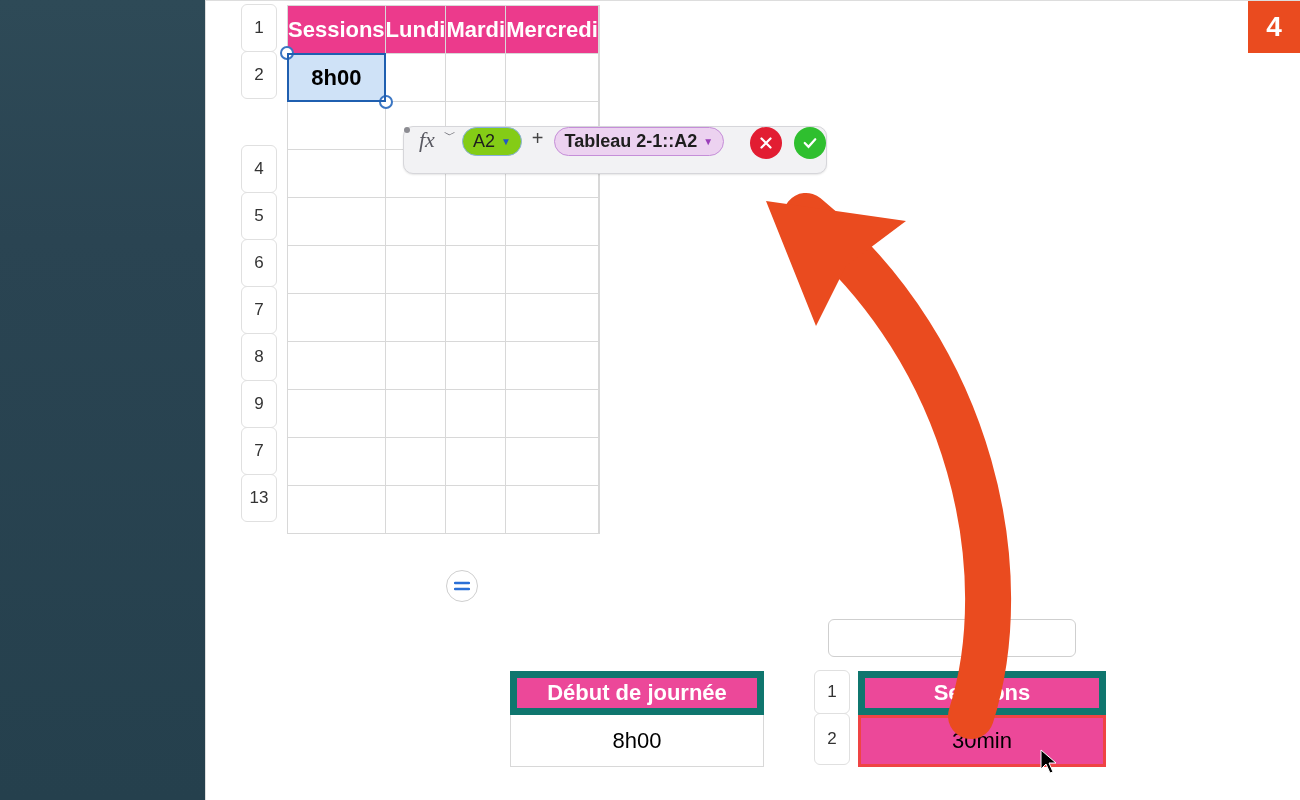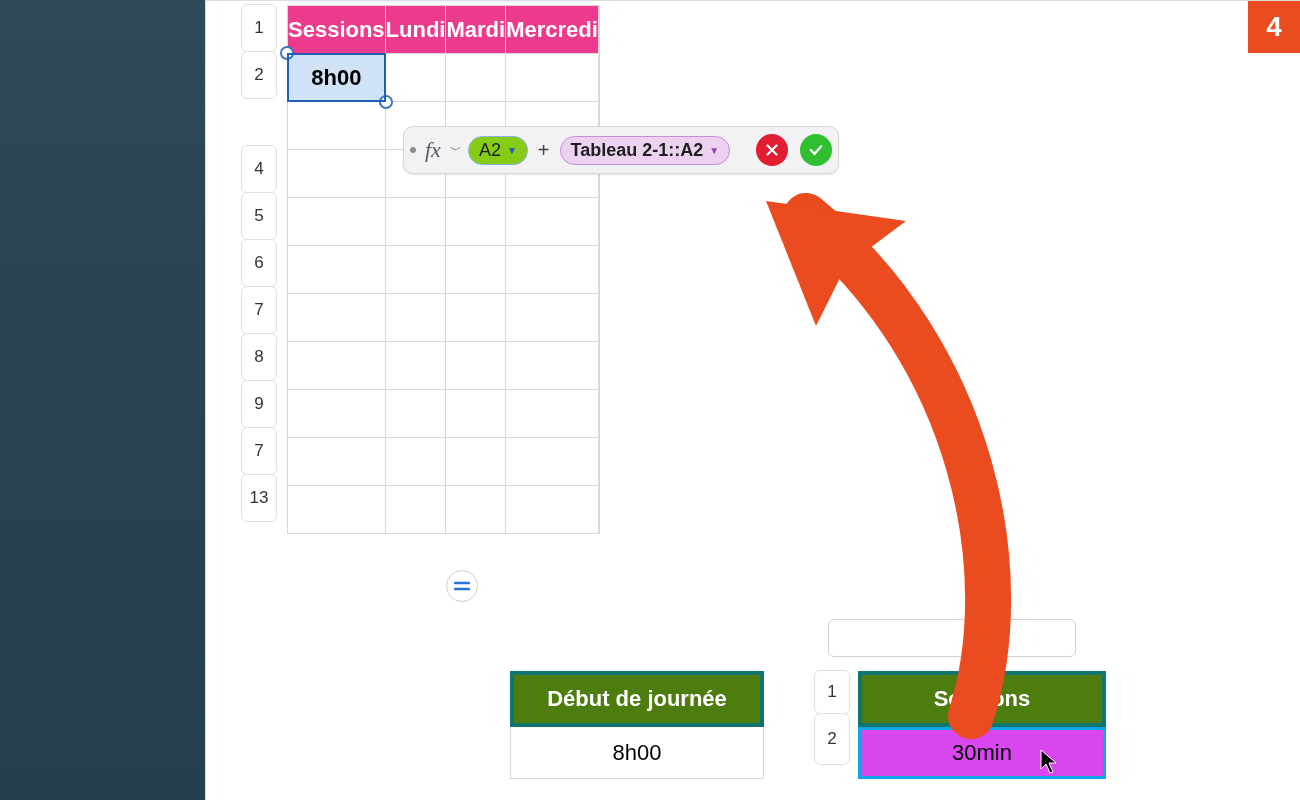--- a/index.html
+++ b/index.html
@@ -22,21 +22,21 @@
   .colD { width: 220px; }
   .colE { width: 60px; }
 
   .sel-cell { background: #cfe2f7; position: relative; }
   .sel-cell::after { content: ""; position: absolute; inset: -1px; border: 2px solid #1f5fb0; pointer-events: none; }
   .sel-handle { width: 14px; height: 14px; border: 2px solid #3b76c3; background:#fff; border-radius: 50%; position: absolute; }
 
   .formula-bar {
     position: absolute; left: 197px; top: 125px; height: 48px;
     background: #f2f2f4; border: 1px solid #d6d6da; border-radius: 10px;
-    display: flex; align-items: center; padding: 0 6px; gap: 6px;
+    display: flex; align-items: flex-start; padding: 0 0; gap: 6px;
     box-shadow: 0 1px 2px rgba(0,0,0,0.1);
   }
   .fx-dot { width: 6px; height: 6px; border-radius: 50%; background:#8c8c92; }
   .fx-lbl { font-style: italic; font-family: "Times New Roman", serif; font-size: 22px; color:#5a5a62; padding: 0 3px;}
   .fx-caret { color:#5c5c64; font-size:12px; }
   .chip { display:inline-flex; align-items:center; border-radius: 16px; padding: 3px 10px; font-size: 18px; gap:6px; }
   .chip-blue { background:#84cc16; border:1px solid #88b0de; color:#1e1e1e; }
   .chip-purple { background:#ecd2f0; border:1px solid #c58ed8; color:#1e1e1e;font-weight:bold; }
   .plus { font-size:20px; color:#444; padding:0 4px; }
   .tri { font-size:10px; }
@@ -48,29 +48,29 @@
   .circ-btn svg { width:18px; height:18px; }
 
   .round-small {
     width: 32px; height: 32px; border: 1px solid #cfcfcf; border-radius: 50%;
     display: flex; align-items:center; justify-content:center; color:#2a6fd6;
     position:absolute;
   }
   .eq-icon { left: 240px; top: 569px; }
 
   .mini-col { position:absolute; }
-  .mini-hdr { background:#4d7c0f; color:#fff; font-weight:700; font-size:22px; height:56px; display:flex; align-items:center; justify-content:center; border:4px solid #0f766e; }
+  .mini-hdr { background:#ec4899; color:#fff; font-weight:700; font-size:22px; height:44px; display:flex; align-items:center; justify-content:center; border:7px solid #0f766e; }
   .mini-cell { height:52px; display:flex; align-items:center; justify-content:center; border:1px solid #d8d8d8; border-top:none; font-size:22px; }
 
   .mini1 { left:304px; top:670px; width:254px; }
   .mini-rowhdrs { position:absolute; left:608px; top:670px; width:38px; }
   .mini-rowhdrs .rowhdr { height:44px; }
   .mini-rowhdrs .rowhdr.r2 { height:52px; }
   .mini2 { left:652px; top:670px; width:248px; }
-  .mini2 .mini-cell { background:#d946ef; border:3px solid #0ea5e9; }
+  .mini2 .mini-cell { background:#ec4899; border:3px solid #ef4444; }
 
   .tag4 { position:absolute; right:0; top:0; width:52px; height:52px; background:#ea4b1f; color:#fff; font-size:28px; font-weight:700; display:flex; align-items:center; justify-content:center; }
 
   .title-box { position:absolute; left:622px; top:618px; width:248px; height:38px; border:1px solid #cfcfcf; border-radius:6px; }
 
   .cursor { position:absolute; left:833px; top:748px; }
   .cursor svg { width:22px; height:26px; }
 
   .arrow-layer { position:absolute; left:510px; top:175px; width:340px; height:580px; pointer-events:none; }
 </style>

